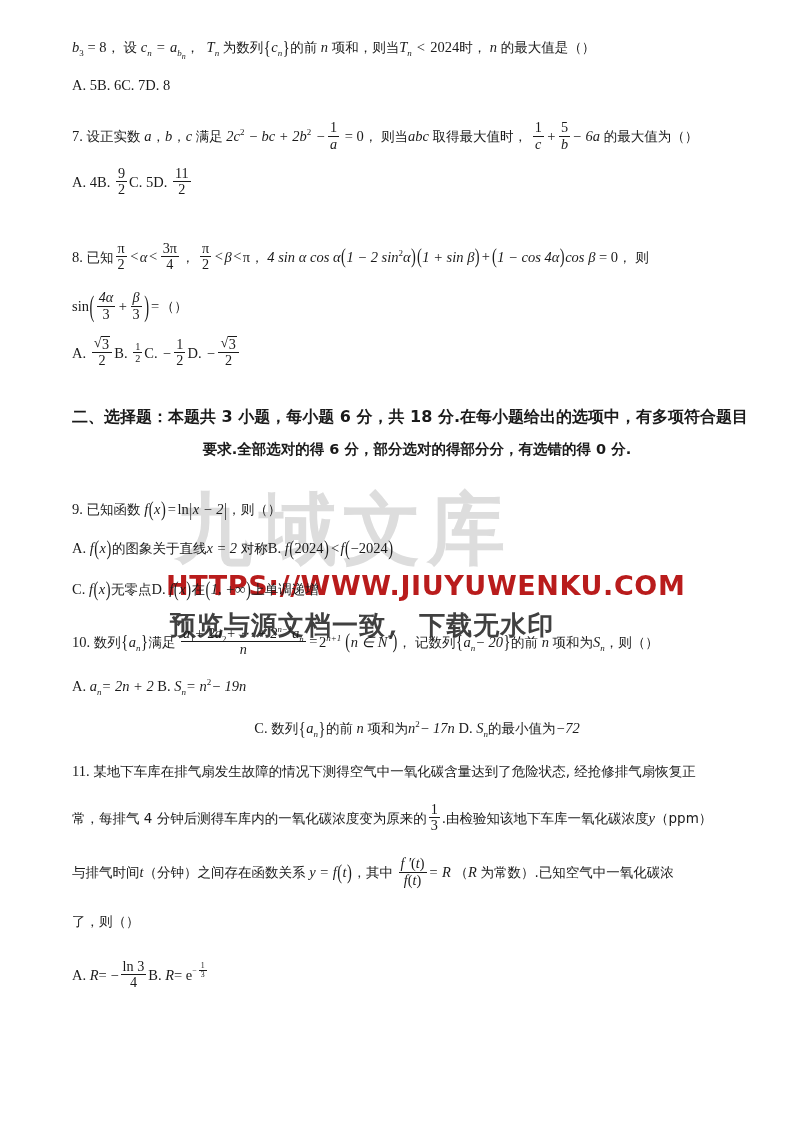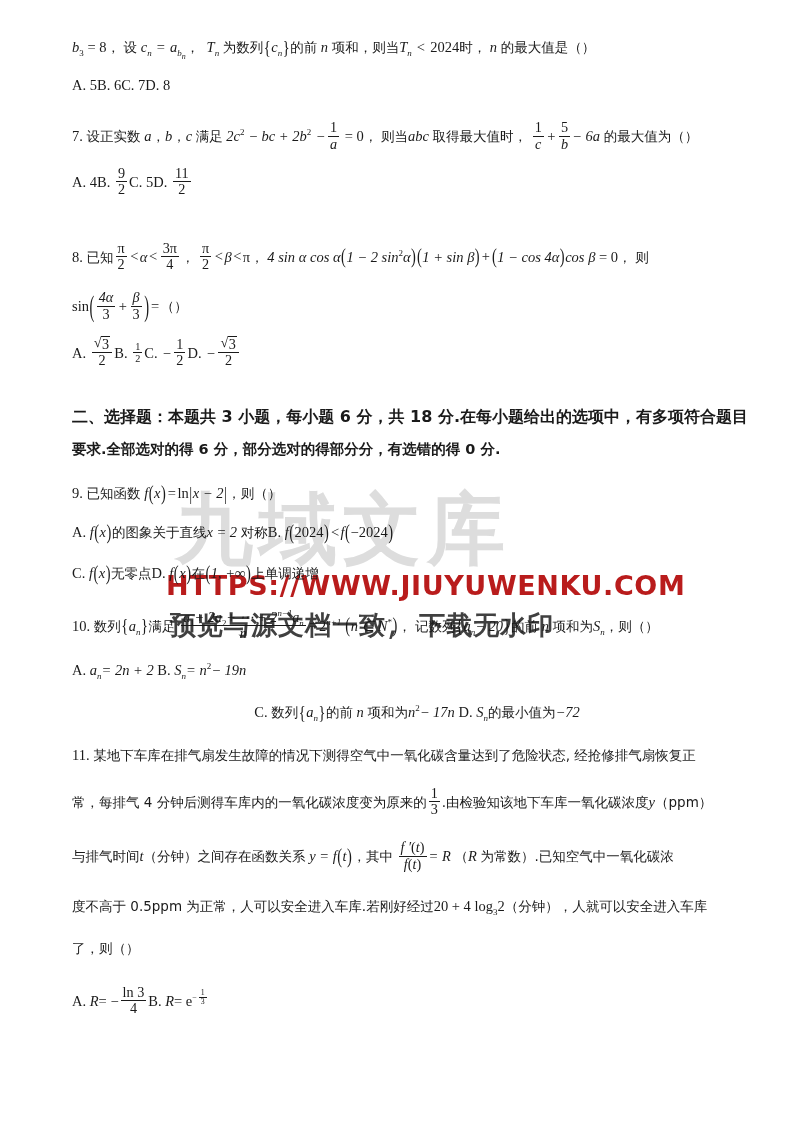--- a/index.html
+++ b/index.html
@@ -171,21 +171,21 @@
 
     <div class="ln" style="margin-bottom:40px;">
       <span class="mn">A.</span>
       <span class="frac"><span class="num"><span class="sqrt"><span class="rad mn">3</span></span></span><span class="den mn">2</span></span><span class="mn">B.</span>
       <span class="frac sm"><span class="num mn">1</span><span class="den mn">2</span></span><span class="mn">C.</span>
       <span class="mo">−</span><span class="frac"><span class="num mn">1</span><span class="den mn">2</span></span><span class="mn">D.</span>
       <span class="mo">−</span><span class="frac"><span class="num"><span class="sqrt"><span class="rad mn">3</span></span></span><span class="den mn">2</span></span>
     </div>
 
     <div class="ln cnb" style="margin-bottom:17px; font-size:16px;">二、选择题：本题共 3 小题，每小题 6 分，共 18 分.在每小题给出的选项中，有多项符合题目</div>
-    <div class="ln cnb" style="margin-bottom:30px; font-size:14.5px;">要求.全部选对的得 6 分，部分选对的得部分分，有选错的得 0 分.</div>
+    <div class="ln cnb" style="margin-bottom:46px; font-size:14.5px;text-align:center;">要求.全部选对的得 6 分，部分选对的得部分分，有选错的得 0 分.</div>
 
     <div class="ln" style="margin-bottom:24px;">
       <span class="mn">9.</span>
       <span class="cn">已知函数</span>
       <span class="mi">f</span><span class="pL">(</span><span class="mi">x</span><span class="pR">)</span><span class="mo">=</span><span class="mn">ln</span><span class="bL">|</span><span class="mi">x − 2</span><span class="bL">|</span><span class="cn">，则（）</span>
     </div>
 
     <div class="ln" style="margin-bottom:27px;">
       <span class="mn">A.</span>
       <span class="mi">f</span><span class="pL">(</span><span class="mi">x</span><span class="pR">)</span><span class="cn">的图象关于直线</span><span class="mi">x = 2</span>
@@ -235,23 +235,20 @@
     </div>
 
     <div class="ln" style="margin-bottom:27px;">
       <span class="cn">与排气时间</span><span class="mi">t</span><span class="cn">（分钟）之间存在函数关系</span>
       <span class="mi">y = f</span><span class="pL">(</span><span class="mi">t</span><span class="pR">)</span><span class="cn">，其中</span>
       <span class="frac"><span class="num"><span class="mi">f ′</span><span class="mn">(</span><span class="mi">t</span><span class="mn">)</span></span><span class="den"><span class="mi">f</span><span class="mn">(</span><span class="mi">t</span><span class="mn">)</span></span></span><span class="mi">= R</span>
       <span class="cn">（</span><span class="mi">R</span>
       <span class="cn">为常数）.已知空气中一氧化碳浓</span>
     </div>
 
-    <div class="ln" style="margin-bottom:28px;">
-      <span class="cn">度不高于 0.5ppm 为正常，人可以安全进入车库.若刚好经过</span><span class="mn">20 + 4 log</span><sub class="sn">3</sub><span class="mn">2</span><span class="cn">（分钟），人就可以安全进入车库</span>
-    </div>
 
     <div class="ln cn" style="margin-bottom:30px;">了，则（）</div>
 
     <div class="ln">
       <span class="mn">A.</span>
       <span class="mi">R</span><span class="mn">= −</span><span class="frac"><span class="num mn">ln 3</span><span class="den mn">4</span></span><span class="mn">B.</span>
       <span class="mi">R</span><span class="mn">= e</span><sup class="sn" style="font-size:0.55em;"><span>−</span><span class="frac" style="font-size:1em; vertical-align:-0.5em;"><span class="num">1</span><span class="den">3</span></span></sup>
     </div>
 
   </div>

